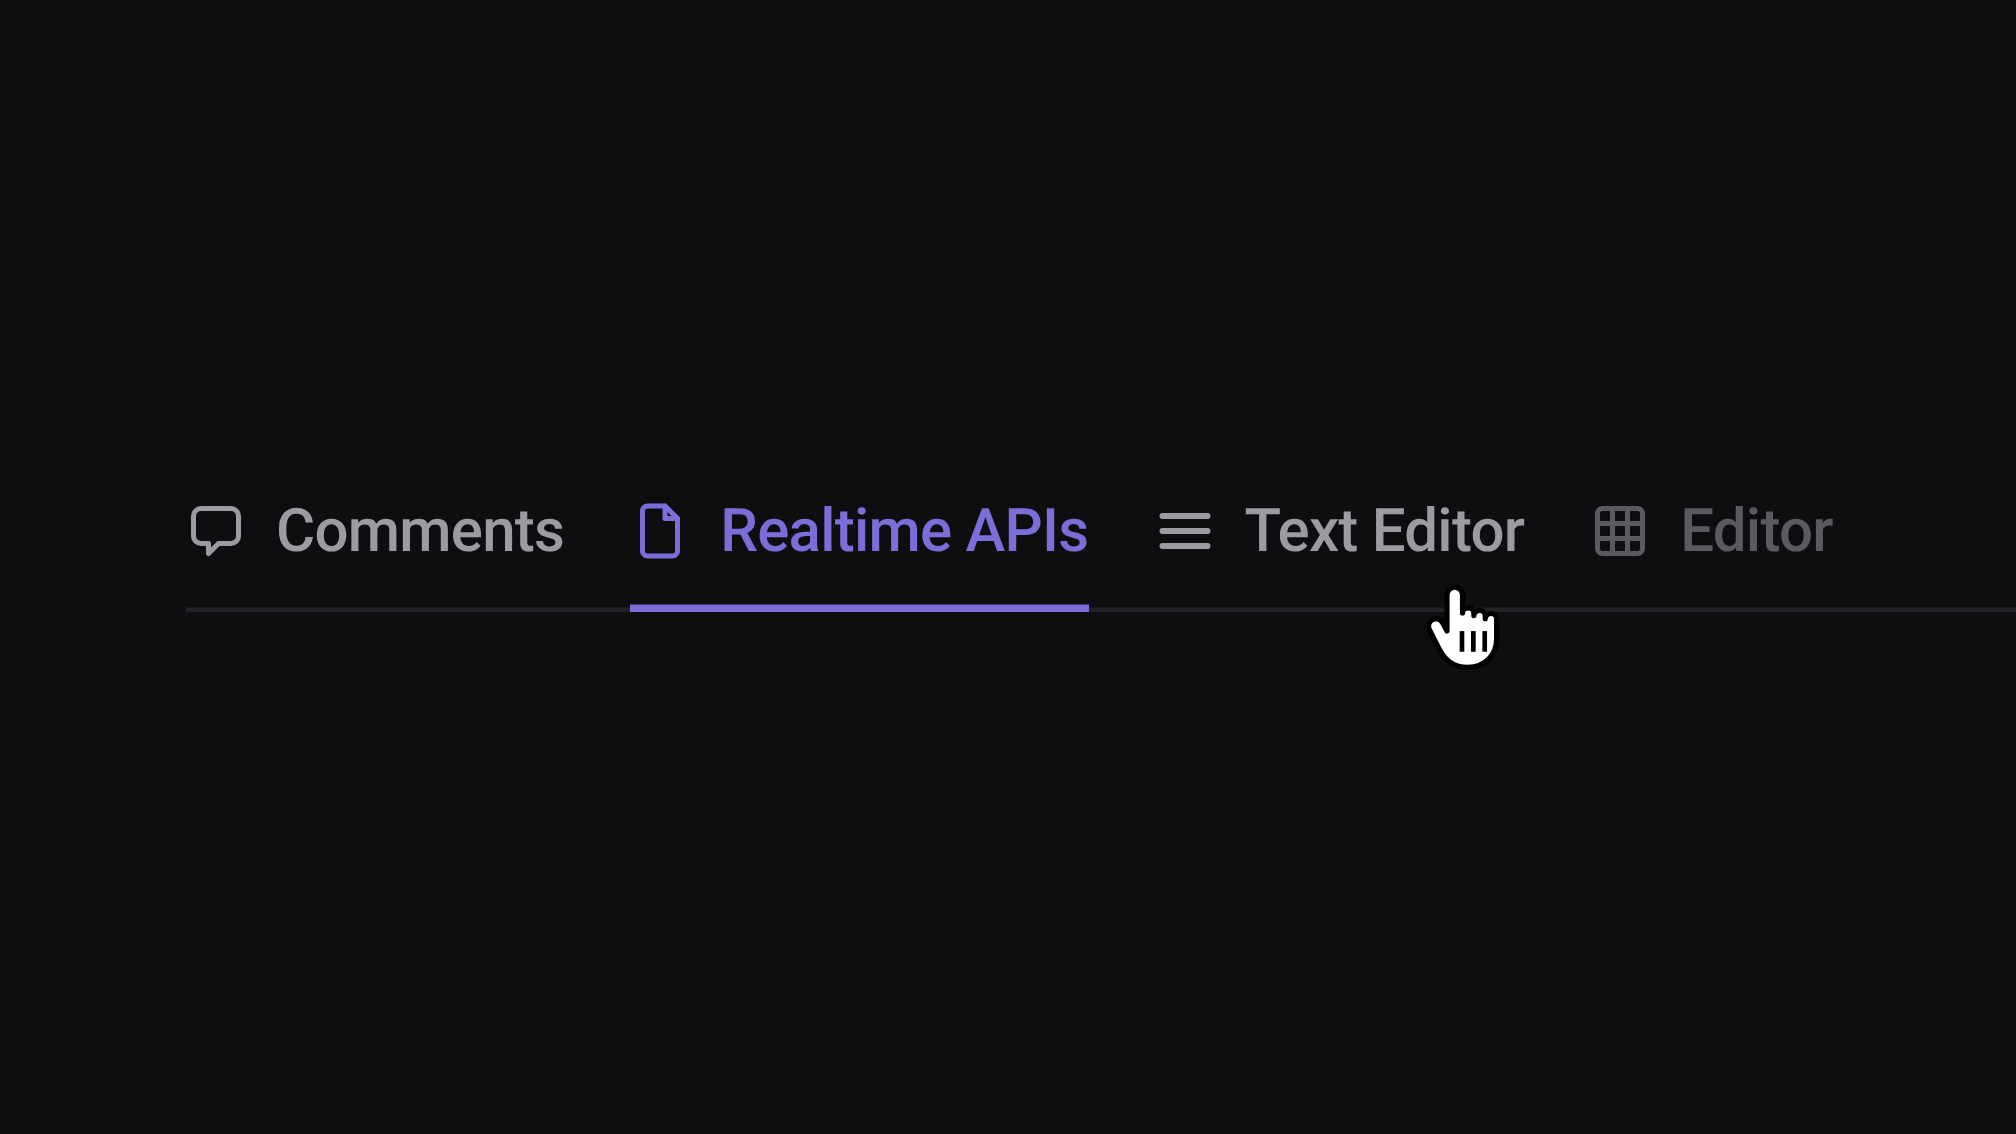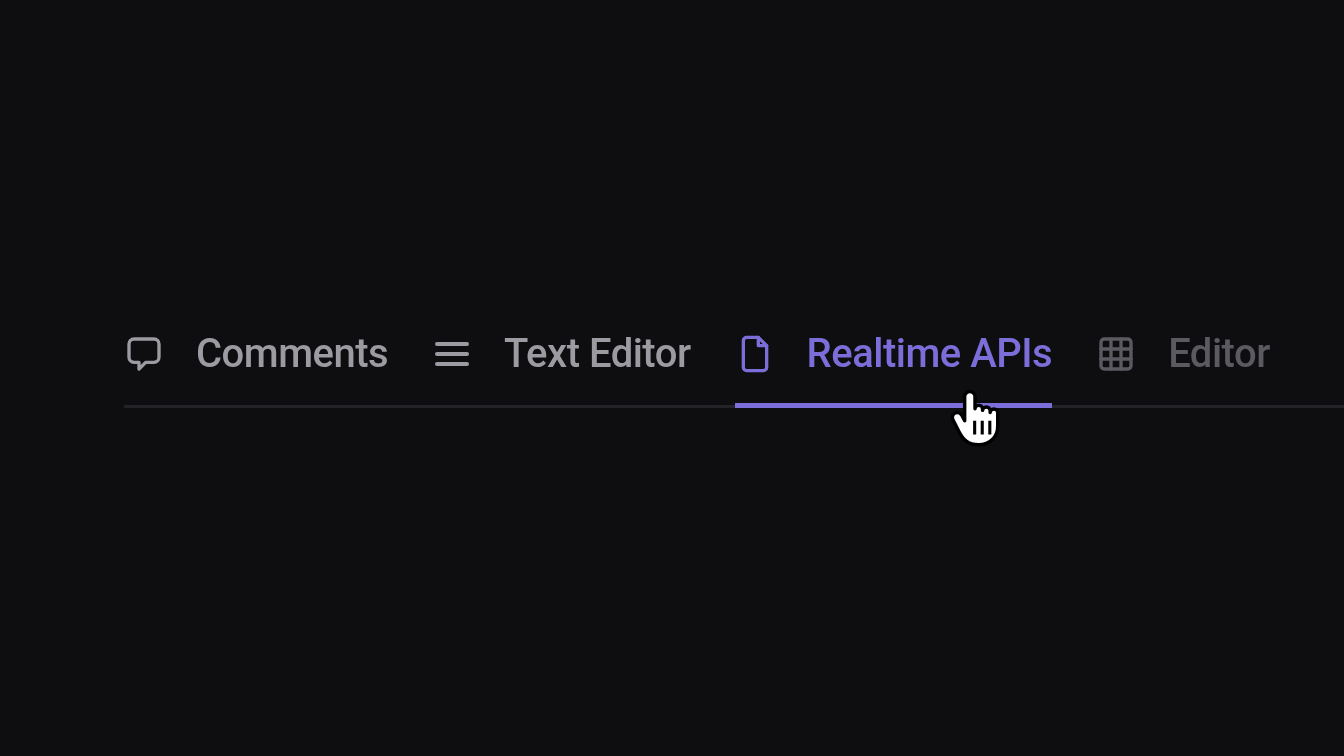--- a/index.html
+++ b/index.html
@@ -17,21 +17,21 @@
     right: 0;
     display: flex;
     align-items: center;
     gap: 44px;
     border-bottom: 3px solid #232327;
     padding-bottom: 28px;
   }
   .tab {
     display: flex;
     align-items: center;
-    gap: 32px;
+    gap: 20px;
     color: #9b9ba1;
     font-size: 40px;
     font-weight: 500;
     letter-spacing: -0.5px;
     white-space: nowrap;
     position: relative;
     cursor: pointer;
   }
   .tab.active {
     color: #7c6ed9;
@@ -73,39 +73,39 @@
 
   <div class="tab">
     <span class="icon">
       <svg viewBox="0 0 24 24" fill="none" stroke="#9b9ba1" stroke-width="2" stroke-linecap="round" stroke-linejoin="round">
         <path d="M3 6 a3 3 0 0 1 3 -3 h12 a3 3 0 0 1 3 3 v8 a3 3 0 0 1 -3 3 h-5 l-4 4 v-4 h-3 a3 3 0 0 1 -3 -3 z"></path>
       </svg>
     </span>
     <span>Comments</span>
   </div>
 
+  <div class="tab active">
+    <span class="icon">
+      <svg viewBox="0 0 24 24" fill="none" stroke="#7c6ed9" stroke-width="2" stroke-linecap="round" stroke-linejoin="round">
+        <path d="M14 2 H7 a2 2 0 0 0 -2 2 v16 a2 2 0 0 0 2 2 h10 a2 2 0 0 0 2 -2 V7 z"></path>
+        <path d="M14 2 v5 h5"></path>
+      </svg>
+    </span>
+    <span>Realtime APIs</span>
+  </div>
+
   <div class="tab">
     <span class="icon">
       <svg viewBox="0 0 24 24" fill="none" stroke="#9b9ba1" stroke-width="2.4" stroke-linecap="round">
         <line x1="3" y1="6" x2="21" y2="6"></line>
         <line x1="3" y1="12" x2="21" y2="12"></line>
         <line x1="3" y1="18" x2="21" y2="18"></line>
       </svg>
     </span>
     <span>Text Editor</span>
-  </div>
-
-  <div class="tab active">
-    <span class="icon">
-      <svg viewBox="0 0 24 24" fill="none" stroke="#7c6ed9" stroke-width="2" stroke-linecap="round" stroke-linejoin="round">
-        <path d="M14 2 H7 a2 2 0 0 0 -2 2 v16 a2 2 0 0 0 2 2 h10 a2 2 0 0 0 2 -2 V7 z"></path>
-        <path d="M14 2 v5 h5"></path>
-      </svg>
-    </span>
-    <span>Realtime APIs</span>
   </div>
 
   <div class="tab dim">
     <span class="icon">
       <svg viewBox="0 0 24 24" fill="none" stroke="#5a5a60" stroke-width="2" stroke-linecap="round">
         <rect x="3" y="3" width="18" height="18" rx="2"></rect>
         <line x1="3" y1="9" x2="21" y2="9"></line>
         <line x1="3" y1="15" x2="21" y2="15"></line>
         <line x1="9" y1="3" x2="9" y2="21"></line>
         <line x1="15" y1="3" x2="15" y2="21"></line>

